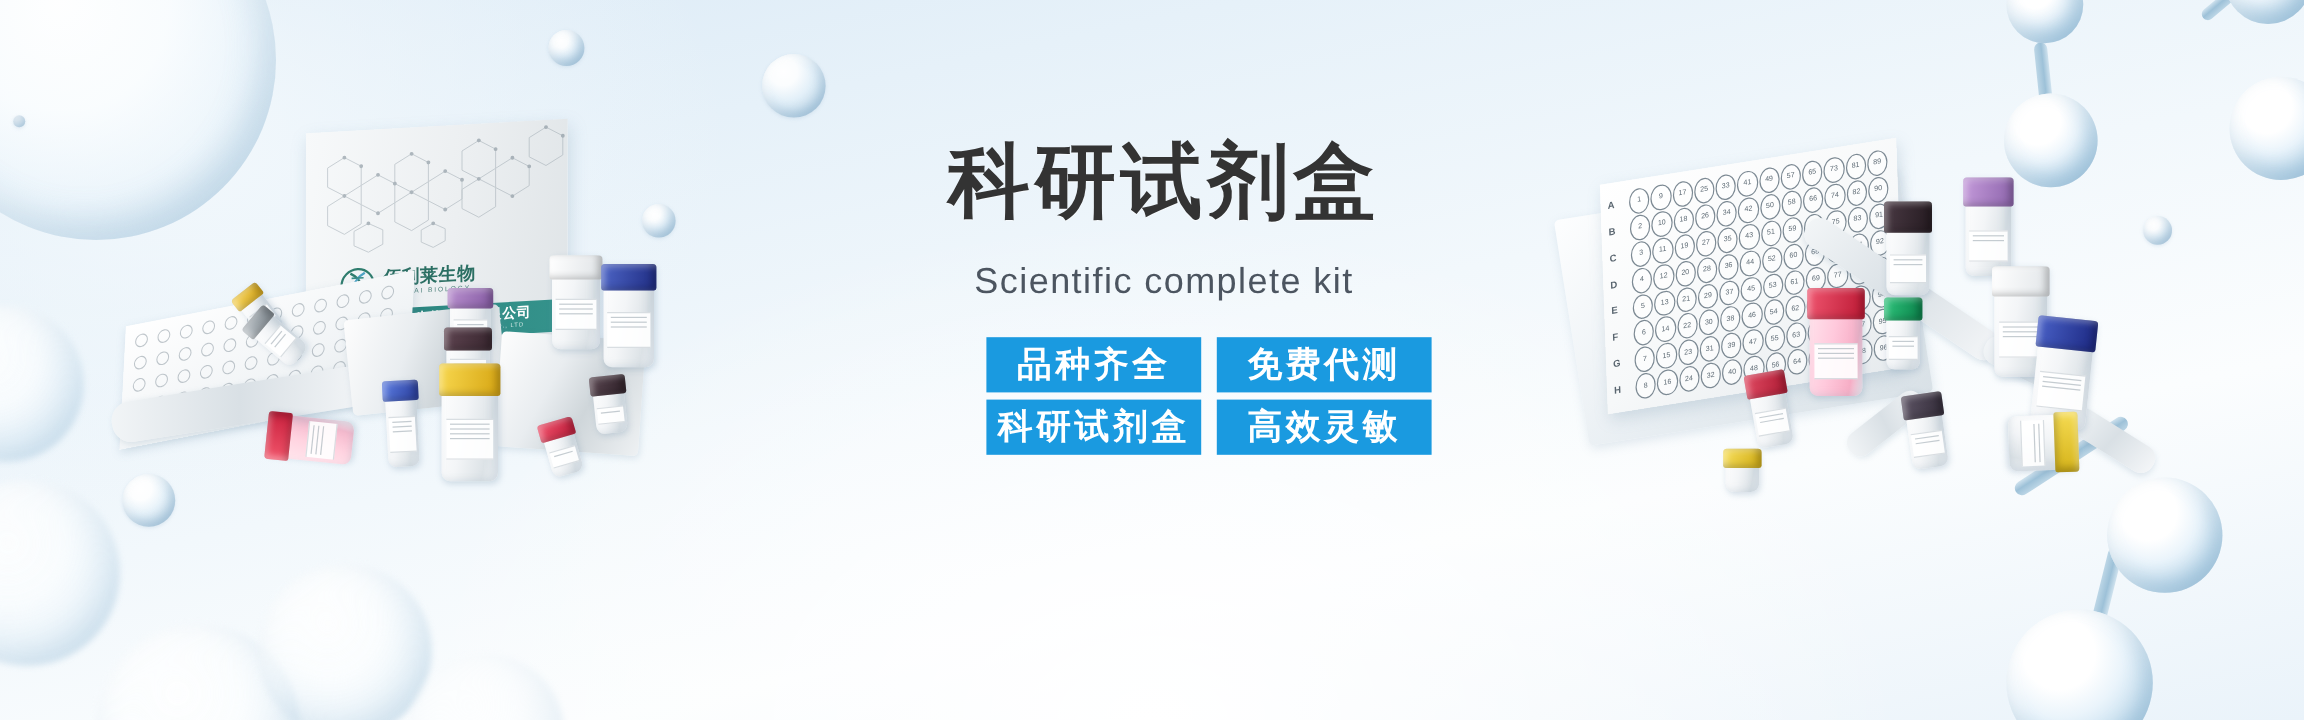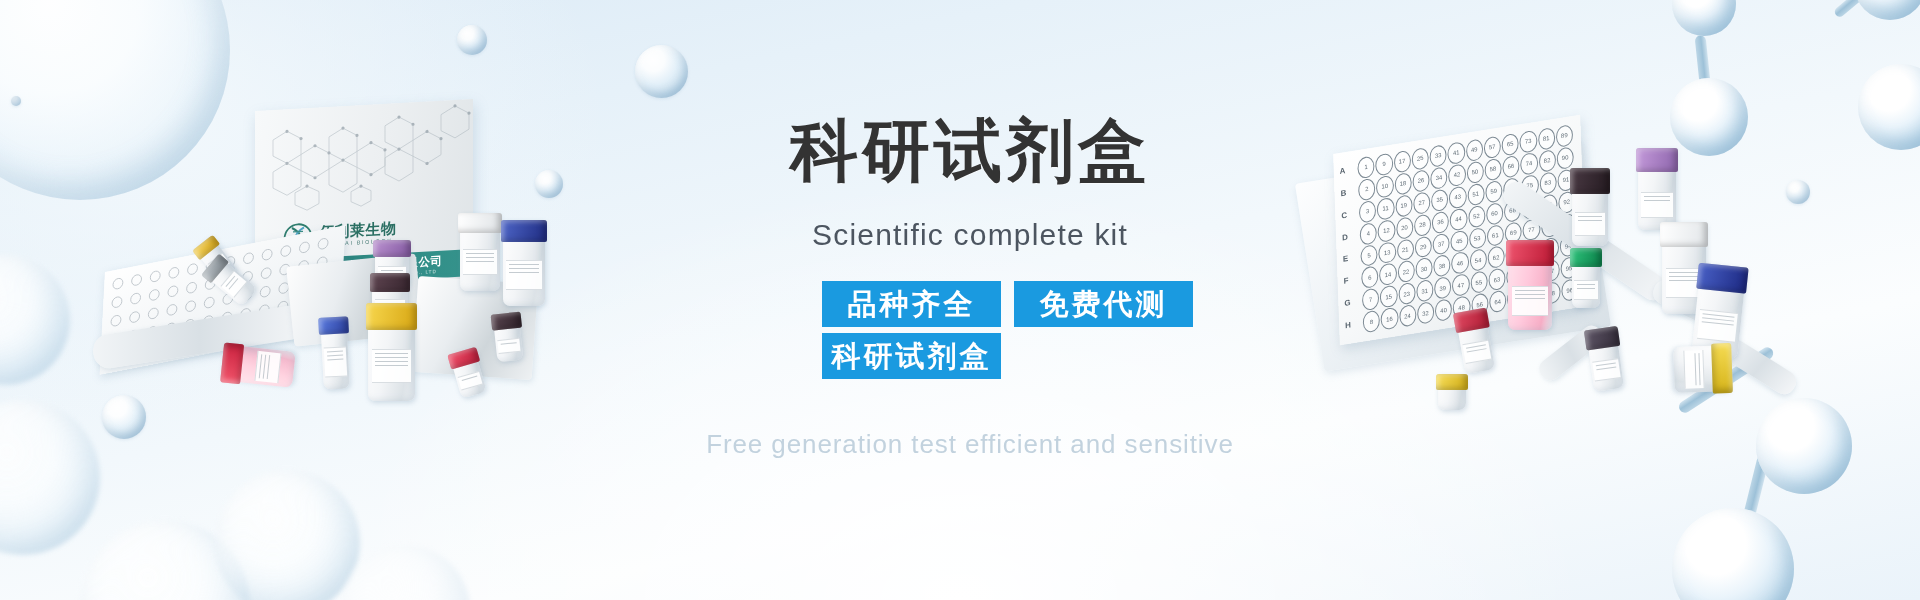--- a/index.html
+++ b/index.html
@@ -704,20 +704,20 @@
   <div id="center">
 
     <div id="title">科研试剂盒</div>
 
     <div id="subtitle">Scientific complete kit</div>
 
     <div id="badges">
       <div class="badge">品种齐全</div>
       <div class="badge">免费代测</div>
       <div class="badge">科研试剂盒</div>
+      <div class="badge">高效灵敏</div>
     </div>
 
     <div id="tagline">
-      <div>Free generation test efficient and sensitive</div>
     </div>
   </div>
 
 </div>
 
 </body></html>

